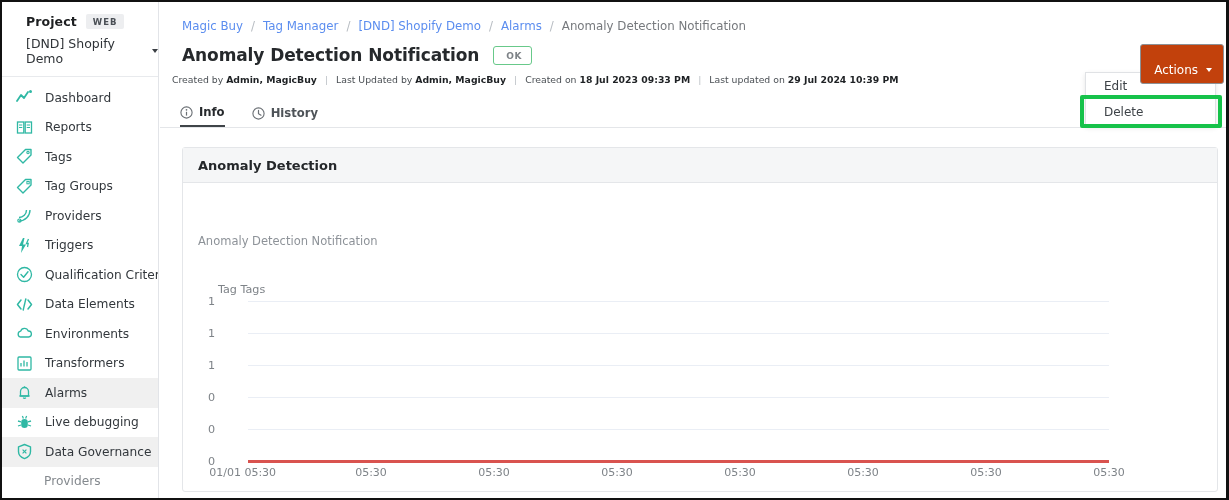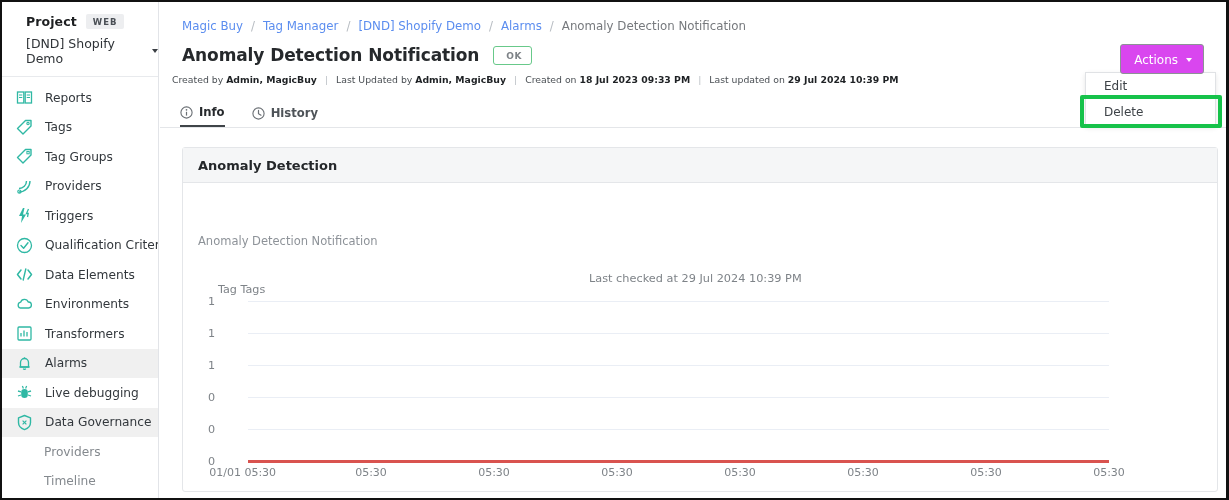--- a/index.html
+++ b/index.html
@@ -164,24 +164,24 @@
     background: #d9534f;
   }
   .xtick {
     position: absolute; top: 100%; margin-top: 5px;
     font-size: 11px; color: #7e8388;
     white-space: nowrap;
   }
 
   
   #actions-btn {
-    position: absolute; right: 24px; top: 42px;
-    background: #d946ef; color: #ffffff;
+    position: absolute; right: 4px; top: 42px;
+    background: #c2410c; color: #ffffff;
     border: 1px solid #8c9196; border-radius: 3px;
-    font-size: 12px; padding: 8px 11px 6px 13px;
+    font-size: 12px; padding: 18px 11px 6px 13px;
     display: flex; align-items: center; gap: 8px;
     cursor: pointer; z-index: 30;
   }
   .caret-wht {
     width: 0; height: 0;
     border-left: 3.5px solid transparent; border-right: 3.5px solid transparent;
     border-top: 4.5px solid #ffffff;
   }
   #actions-menu {
     position: absolute; right: 12px; top: 70px;
@@ -215,20 +215,29 @@
         <span class="web-badge">WEB</span>
       </div>
       <div class="proj-row2">
         <span class="proj-name">[DND] Shopify Demo</span>
         <span class="caret-sm"></span>
       </div>
     </div>
 
     <div id="nav">
 
+      <div class="nav-item">
+        <span class="nav-ico">
+          <svg width="17" height="17" viewBox="0 0 17 17">
+              <polyline points="1,12 5,6 8,9 12,3" fill="none" stroke="currentColor" stroke-width="1.8" stroke-linecap="round" stroke-linejoin="round"></polyline>
+              <circle cx="14.5" cy="2.5" r="1.5" fill="currentColor"></circle>
+            </svg>
+        </span>
+        <span class="nav-lbl">Dashboard</span>
+      </div>
 
       <div class="nav-item">
         <span class="nav-ico">
           <svg width="17" height="17" viewBox="0 0 17 17">
               <rect x="1.5" y="3" width="6.3" height="11" fill="none" stroke="currentColor" stroke-width="1.3"></rect>
               <rect x="9.2" y="3" width="6.3" height="11" fill="none" stroke="currentColor" stroke-width="1.3"></rect>
               <line x1="3" y1="6" x2="6.3" y2="6" stroke="currentColor" stroke-width="1"></line>
               <line x1="3" y1="8.5" x2="6.3" y2="8.5" stroke="currentColor" stroke-width="1"></line>
               <line x1="10.7" y1="6" x2="14" y2="6" stroke="currentColor" stroke-width="1"></line>
               <line x1="10.7" y1="8.5" x2="14" y2="8.5" stroke="currentColor" stroke-width="1"></line>
@@ -431,21 +440,20 @@
         <span>History</span>
       </div>
     </div>
 
     <div id="card">
       <div id="card-header">
         <span id="card-title">Anomaly Detection</span>
       </div>
       <div id="card-body">
         <div id="chart-subtitle">Anomaly Detection Notification</div>
-        <div id="last-checked">Last checked at 29 Jul 2024 10:39 PM</div>
         <div id="y-axis-title">Tag Tags</div>
         <div id="plot">
             <div class="gridline" style="top: 0px;"></div>
             <div class="ytick" style="top: 0px;">1</div>
             <div class="gridline" style="top: 32px;"></div>
             <div class="ytick" style="top: 32px;">1</div>
             <div class="gridline" style="top: 64px;"></div>
             <div class="ytick" style="top: 64px;">1</div>
             <div class="gridline" style="top: 96px;"></div>
             <div class="ytick" style="top: 96px;">0</div>

